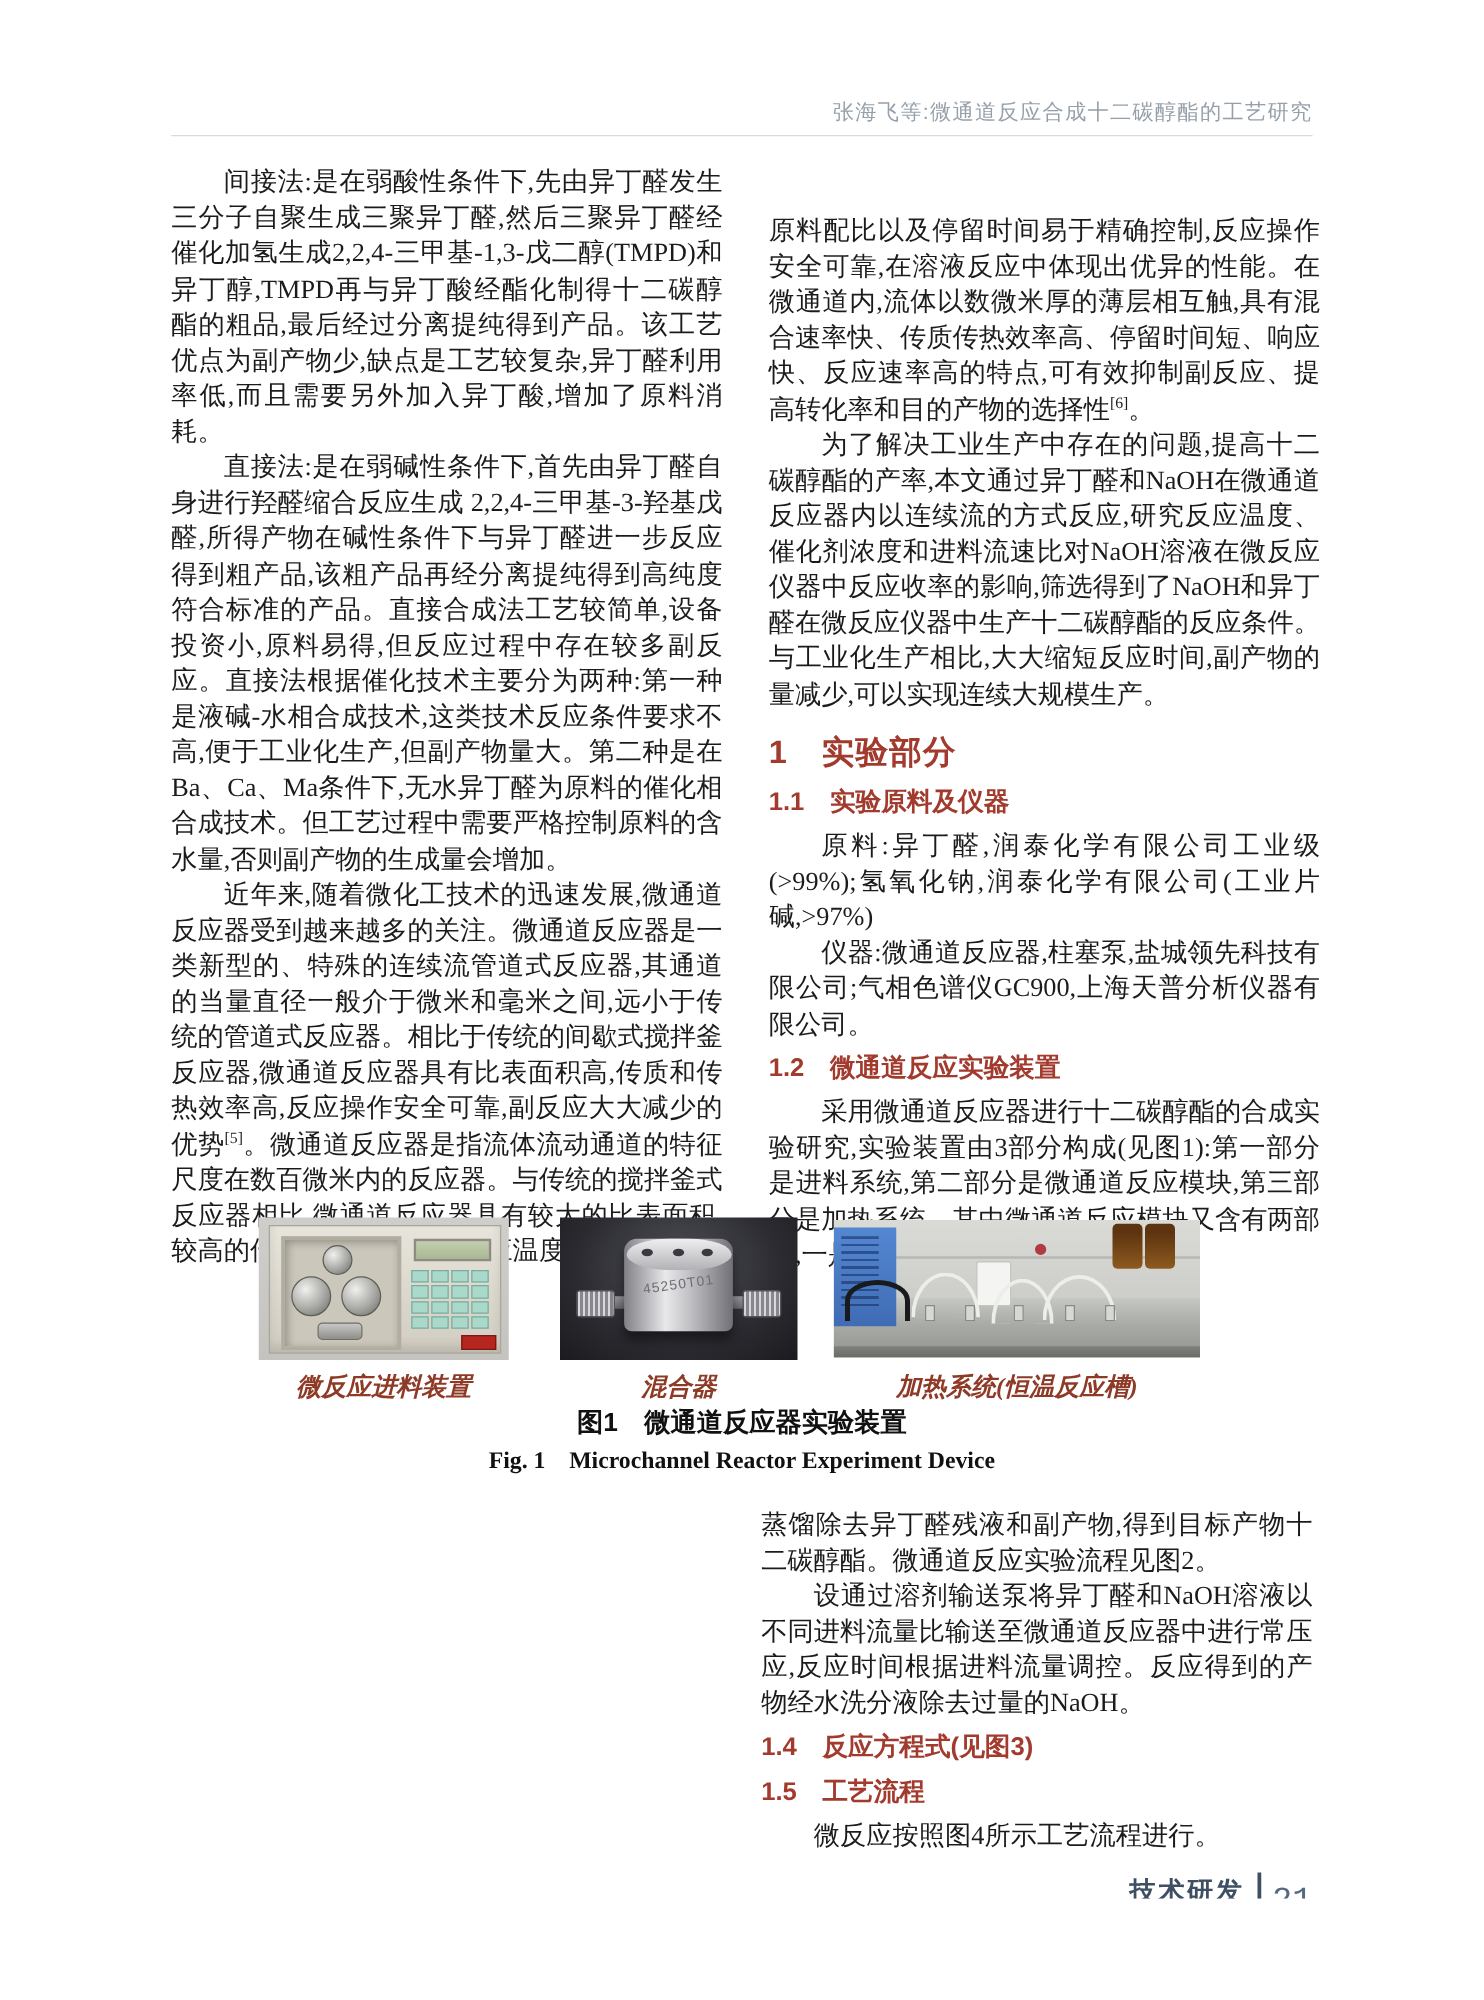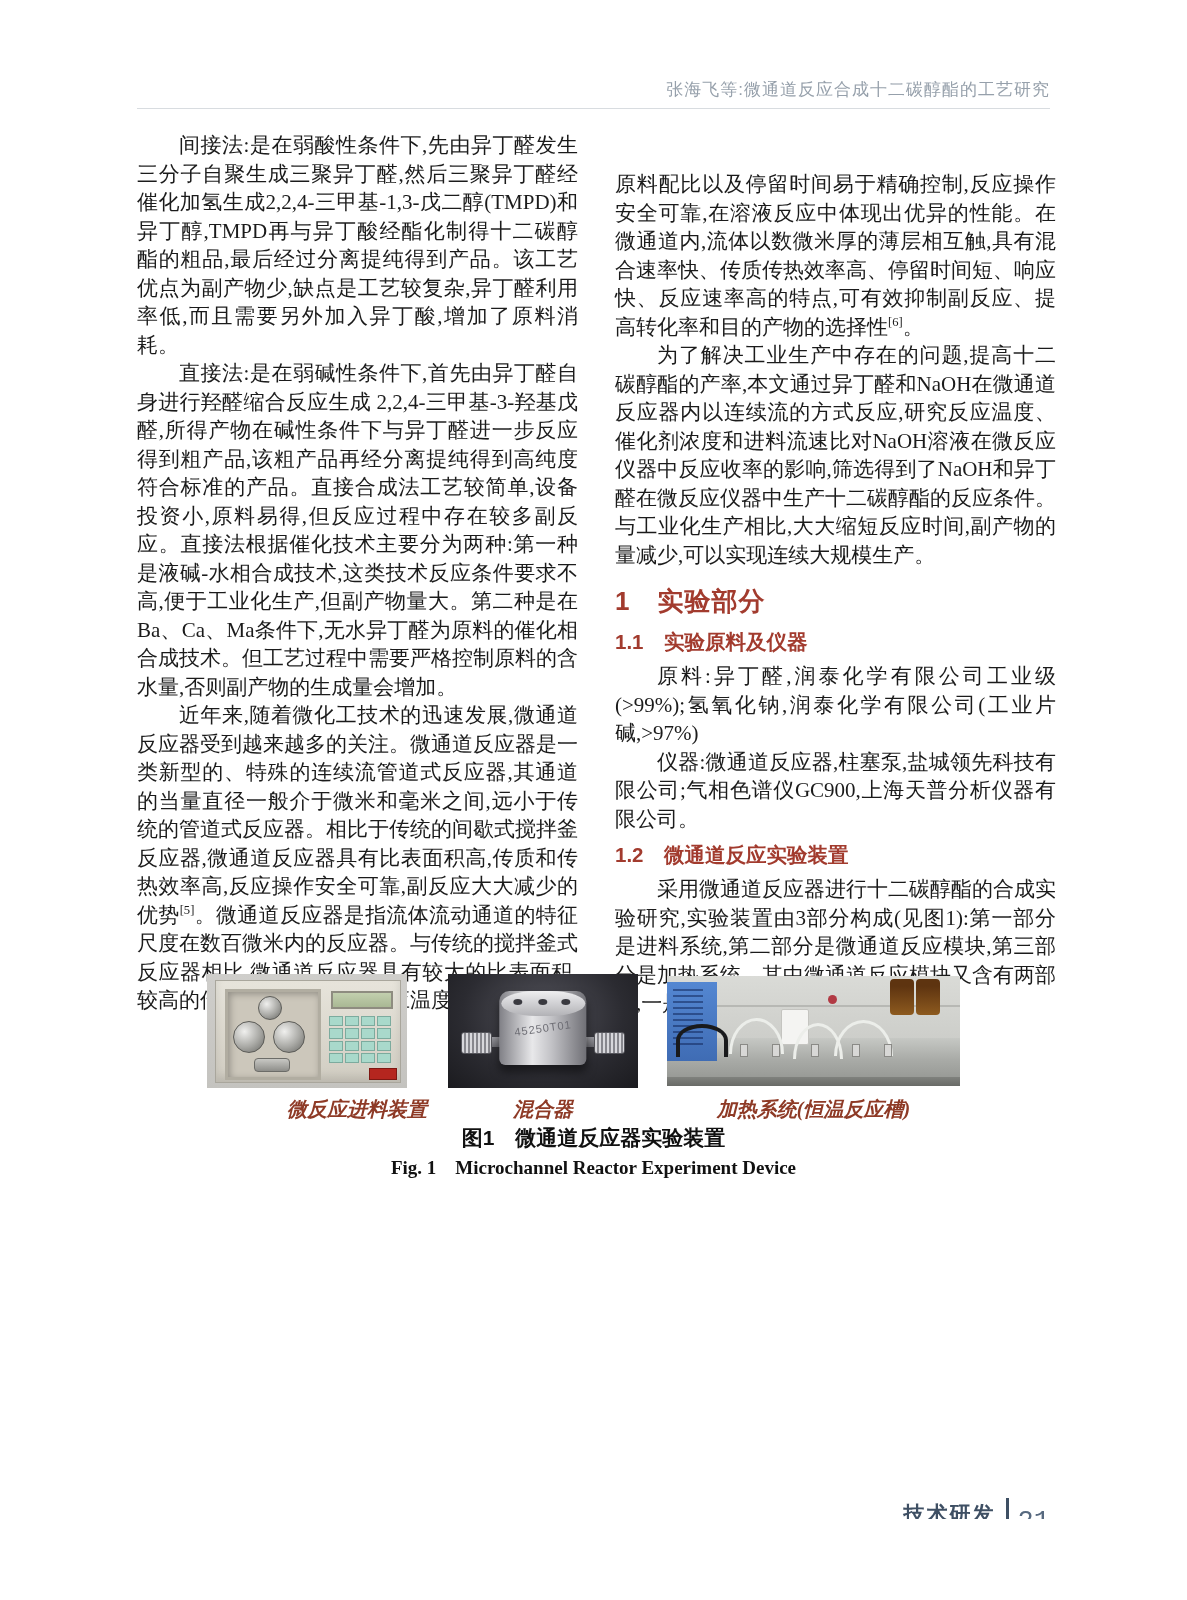--- a/index.html
+++ b/index.html
@@ -29,21 +29,21 @@
 
   
   .figure{position:absolute;left:137px;top:964px;width:913px;height:232px;}
   .photo{position:absolute;top:10px;height:114px;overflow:hidden;}
   .photo1{left:70px;width:200px;background:linear-gradient(180deg,#cfcecb,#c4c3bf);}
   .photo2{left:311px;width:190px;background:radial-gradient(ellipse at 50% 35%,#53535b 0%,#2b2b31 60%,#1b1b1f 100%);}
   .photo3{left:530px;width:293px;top:12px;height:110px;background:#d6d7d3;}
 
   .plabel{position:absolute;top:132px;text-align:center;font-size:20px;font-weight:bold;font-style:italic;
     color:var(--caption,#8e3a26);font-family:"Liberation Serif","DejaVu Serif",serif;}
-  .plabel1{left:50px;width:240px;text-align:right;}
+  .plabel1{left:50px;width:240px;}
   .plabel2{left:286px;width:240px;}
   .plabel3{left:530px;width:293px;}
   .figcap-cn{position:absolute;top:160px;left:0;right:0;text-align:center;font-weight:bold;font-size:21px;
     color:#111;font-family:"Liberation Sans","DejaVu Sans",sans-serif;}
   .figcap-en{position:absolute;top:191px;left:0;right:0;text-align:center;font-weight:bold;font-size:19px;
     color:#111;font-family:"Liberation Serif","DejaVu Serif",serif;}
 
   
   .p1-bg{position:absolute;left:4%;top:5%;right:3%;bottom:4%;background:linear-gradient(180deg,#e7e4db,#d1cdc2);
     border:1px solid #a9a69c;box-shadow:inset 0 -6px 8px rgba(0,0,0,.10);}
@@ -212,20 +212,27 @@
     </div>
 
     <div class="plabel plabel1">微反应进料装置</div>
     <div class="plabel plabel2">混合器</div>
     <div class="plabel plabel3">加热系统(恒温反应槽)</div>
     <div class="figcap-cn">图1　微通道反应器实验装置</div>
     <div class="figcap-en">Fig. 1　Microchannel Reactor Experiment Device</div>
   </div>
 
 
+  <div class="col col-right-bottom">
+    <p>蒸馏除去异丁醛残液和副产物,得到目标产物十二碳醇酯。微通道反应实验流程见图2。</p>
+    <p class="indent">设通过溶剂输送泵将异丁醛和NaOH溶液以不同进料流量比输送至微通道反应器中进行常压应,反应时间根据进料流量调控。反应得到的产物经水洗分液除去过量的NaOH。</p>
+    <div class="h2">1.4　反应方程式(见图3)</div>
+    <div class="h2">1.5　工艺流程</div>
+    <p class="indent">微反应按照图4所示工艺流程进行。</p>
+  </div>
 
   <div class="footer">
     <div class="footer-left">
       <div class="footer-cn">技术研发</div>
       <div class="footer-en">Technical Research and Development</div>
     </div>
     <div class="footer-bar"></div>
     <div class="footer-num">21</div>
   </div>
 

